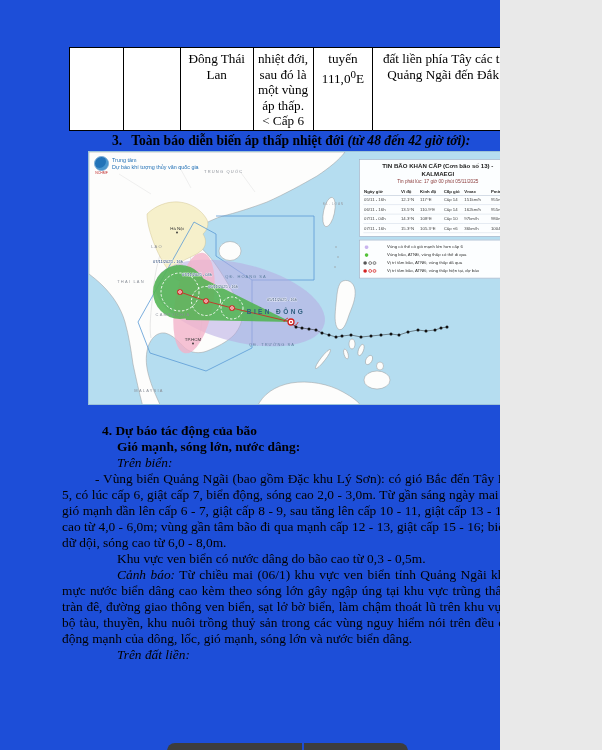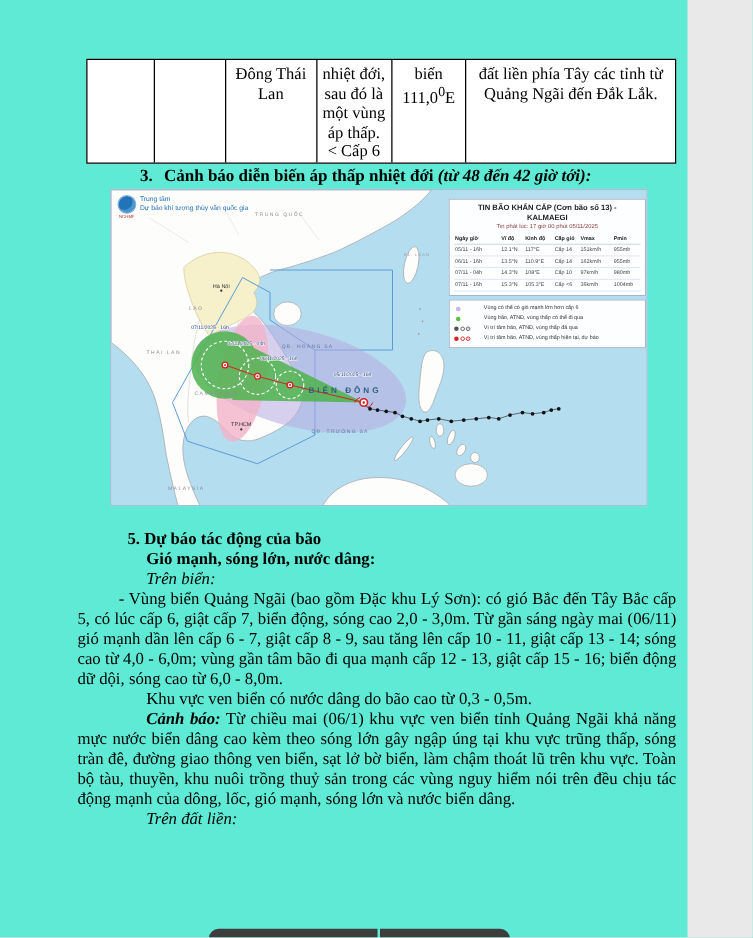--- a/index.html
+++ b/index.html
@@ -1,16 +1,16 @@
 <!DOCTYPE html>
 <html><head>
 <meta charset="utf-8">
 <style>
   html,body{margin:0;padding:0;background:#e9e9e9;}
-  .page{position:relative;width:550px;height:750px;background:#5eead4;overflow:hidden;
+  .page{position:relative;width:500px;height:750px;background:#1d4ed8;overflow:hidden;
         font-family:"Liberation Serif",serif;color:#000;}
 
   
   .sum-table{position:absolute;left:69px;top:47px;width:472px;height:84px;
              display:flex;border:1px solid #000;box-sizing:border-box;background:#fff;}
   .sum-table .cell{box-sizing:border-box;border-left:1px solid #000;font-size:13.2px;
                    line-height:15.6px;padding:3px 3px 0 3px;text-align:center;}
   .sum-table .cell:first-child{border-left:none;}
   .c1{width:53px;} .c2{width:57px;} .c3{width:73px;} .c4{width:60px;} .c5{width:60px;}
   .c6{width:168px;text-align:justify;padding:3px 6px 0 6px;font-family:Liberation Serif, serif;}
@@ -25,21 +25,21 @@
   .caption{position:absolute;left:62px;top:406px;width:478px;text-align:center;
            font-size:12.8px;line-height:15px;}
 
   .sec4{position:absolute;left:62px;top:423px;width:479px;font-size:13.4px;line-height:16px;}
   .sec4 p{margin:0;text-align:justify;}
   .h4b{font-weight:bold;text-indent:40px;text-align:left !important;}
   .lead-b{font-weight:bold;text-indent:55px;text-align:center;}
   .lead-bi{font-weight:normal;font-style:italic;text-indent:55px;text-align:left !important;}
   .ind33{text-indent:33px;}
   .ind55{text-indent:55px;}
-  .bi{font-weight:bold;font-style:italic;}
+  .bi{font-weight:normal;font-style:italic;}
 
   
   .bottom-bar{position:absolute;left:167px;top:743px;width:241px;height:8px;display:flex;gap:2px;}
   .bottom-bar div{background:#3d3d3d;}
   .bottom-bar .bl{width:135px;border-radius:8px 0 0 0;}
   .bottom-bar .br{flex:1;border-radius:0 8px 0 0;}
 
   
   .map{position:absolute;left:88px;top:151px;width:430px;height:254px;background:#b5ddf0;
        border:1px solid #9dc3d8;box-sizing:border-box;overflow:hidden;}
@@ -89,28 +89,28 @@
 
   <div class="sum-table">
     <div class="cell c1"></div>
     <div class="cell c2"></div>
     <div class="cell c3">Đông Thái Lan</div>
     <div class="cell c4">
       <div>nhiệt đới, sau đó là một vùng áp thấp.</div>
       <div class="gap-top">&lt; Cấp 6</div>
     </div>
     <div class="cell c5">
-      <div>biến</div>
+      <div>tuyến</div>
       <div><span>111,0</span><sup>0</sup><span>E</span></div>
     </div>
     <div class="cell c6">đất liền phía Tây các tỉnh từ Quảng Ngãi đến Đắk Lắk.</div>
   </div>
 
   <div class="h3line">
-    <span class="num">3.</span><span>Cảnh báo diễn biến áp thấp nhiệt đới </span><span class="it">(từ 48 đến 42 giờ tới):</span>
+    <span class="num">3.</span><span>Toàn báo diễn biến áp thấp nhiệt đới </span><span class="it">(từ 48 đến 42 giờ tới):</span>
   </div>
 
   <div class="map">
     <svg viewBox="0 0 430 254" width="430" height="254">
 
       <rect x="0" y="0" width="430" height="254" fill="#b5ddf0"></rect>
 
       <path d="M0,0 H256 C250,8 240,16 228,24 C214,32 196,42 178,50 C162,56 146,61 134,64
            C126,66 120,70 114,72 C108,75 104,82 107,89 C110,95 116,99 120,104
            C127,112 133,122 139,132 C145,142 151,152 153,161 C154,168 151,176 145,183
@@ -325,21 +325,21 @@
               </span>
             <span class="ltxt">Vị trí tâm bão, ATNĐ, vùng thấp hiện tại, dự báo</span>
           </div>
         </div>
       </div>
     </div>
   </div>
 
 
   <div class="sec4">
-    <p class="h4b">5. Dự báo tác động của bão</p>
+    <p class="h4b">4. Dự báo tác động của bão</p>
     <p class="lead-b">Gió mạnh, sóng lớn, nước dâng:</p>
     <p class="lead-bi">Trên biển:</p>
     <p class="ind33">- Vùng biển Quảng Ngãi (bao gồm Đặc khu Lý Sơn): có gió Bắc đến Tây Bắc cấp 5, có lúc cấp 6, giật cấp 7, biển động, sóng cao 2,0 - 3,0m. Từ gần sáng ngày mai (06/11) gió mạnh dần lên cấp 6 - 7, giật cấp 8 - 9, sau tăng lên cấp 10 - 11, giật cấp 13 - 14; sóng cao từ 4,0 - 6,0m; vùng gần tâm bão đi qua mạnh cấp 12 - 13, giật cấp 15 - 16; biển động dữ dội, sóng cao từ 6,0 - 8,0m.</p>
     <p class="ind55">Khu vực ven biển có nước dâng do bão cao từ 0,3 - 0,5m.</p>
     <p class="ind55"><span class="bi">Cảnh báo:</span><span> Từ chiều mai (06/1) khu vực ven biển tỉnh Quảng Ngãi khả năng mực nước biển dâng cao kèm theo sóng lớn gây ngập úng tại khu vực trũng thấp, sóng tràn đê, đường giao thông ven biển, sạt lở bờ biển, làm chậm thoát lũ trên khu vực. Toàn bộ tàu, thuyền, khu nuôi trồng thuỷ sản trong các vùng nguy hiểm nói trên đều chịu tác động mạnh của dông, lốc, gió mạnh, sóng lớn và nước biển dâng.</span></p>
     <p class="lead-bi">Trên đất liền:</p>
   </div>
 
   <div class="bottom-bar">
     <div class="bl"></div>

